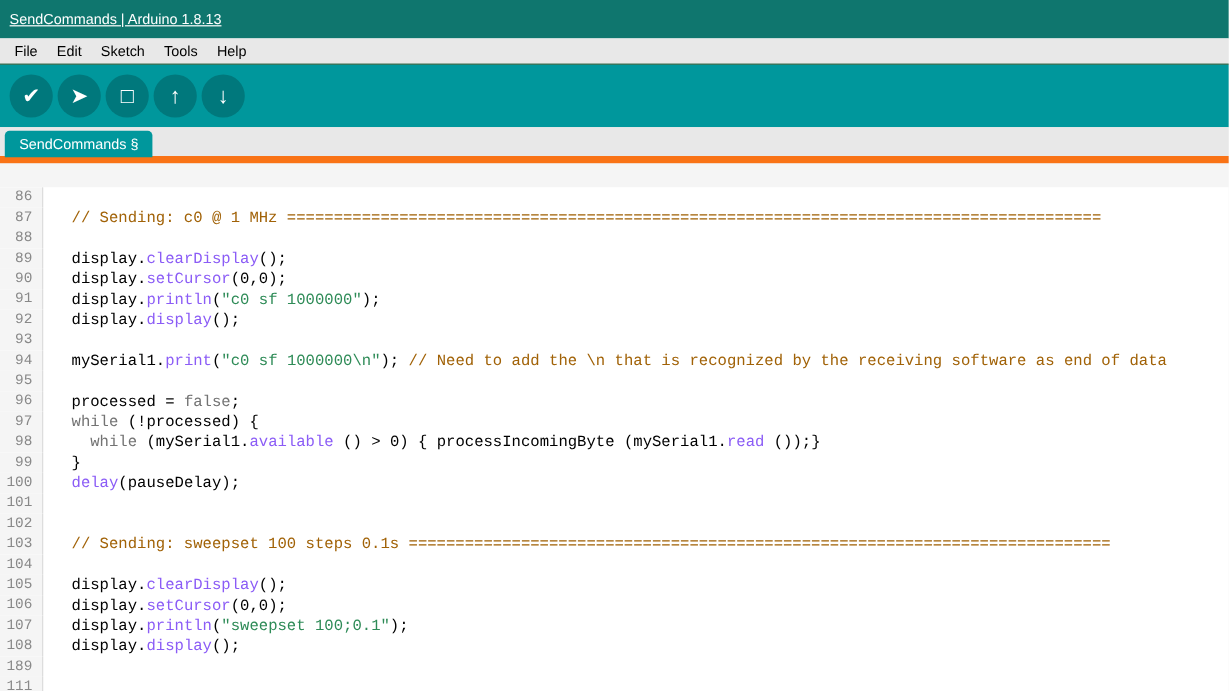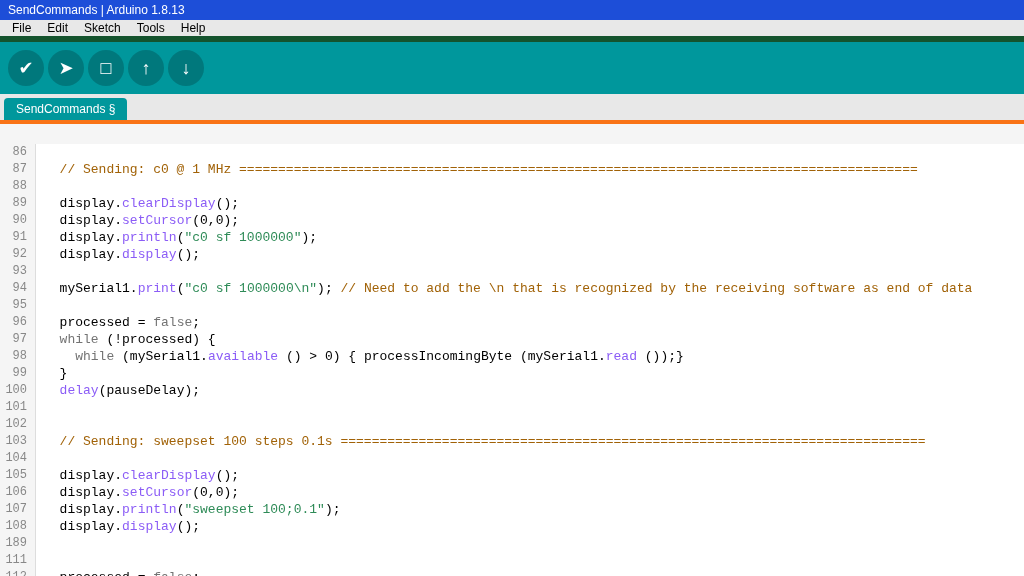--- a/index.html
+++ b/index.html
@@ -1,39 +1,40 @@
 <!DOCTYPE html>
 <html><head>
   <meta charset="utf-8">
   <style>
     * { margin: 0; padding: 0; box-sizing: border-box; }
     body { font-family: 'Courier New', Courier, monospace; font-size: 13px; background: #f5f5f5; overflow: hidden; }
 
     
     #titlebar {
-      background: #1d4ed8;
+      background: #0f766e;
       color: #fff;
       font-size: 12px;
       padding: 2px 8px;
-      height: 20px;
+      height: 32px;
       display: flex;
       align-items: center;
       font-family: Arial, sans-serif;
+      text-decoration: underline;
     }
 
     
     #menubar {
       background: #e8e8e8;
       display: flex;
       align-items: center;
       padding: 2px 4px;
       height: 22px;
       font-family: Arial, sans-serif;
       font-size: 12px;
-      border-bottom: 6px solid #14532d;
+      border-bottom: 1px solid #14532d;
     }
     #menubar span {
       padding: 2px 8px;
       cursor: pointer;
     }
 
     
     #toolbar {
       background: #00979c;
       padding: 6px 8px;
@@ -60,21 +61,21 @@
     .btn-open   { background: #00787c; }
     .btn-save   { background: #00787c; }
 
     
     #tabbar {
       background: #e8e8e8;
       display: flex;
       align-items: center;
       padding: 4px 4px 0 4px;
       height: 30px;
-      border-bottom: 4px solid #f97316;
+      border-bottom: 6px solid #f97316;
     }
     .tab {
       background: #00979c;
       color: #fff;
       padding: 4px 12px;
       font-size: 12px;
       font-family: Arial, sans-serif;
       border-radius: 4px 4px 0 0;
       cursor: pointer;
     }

